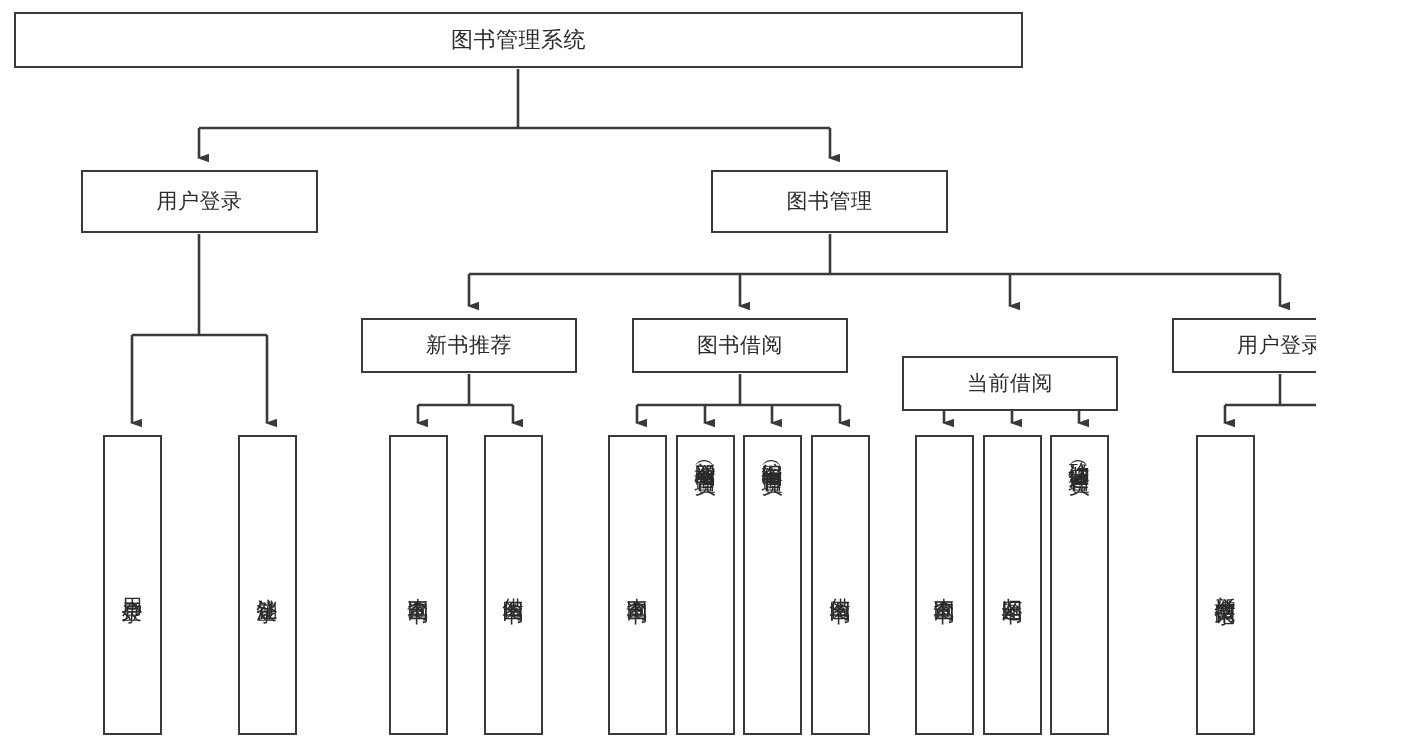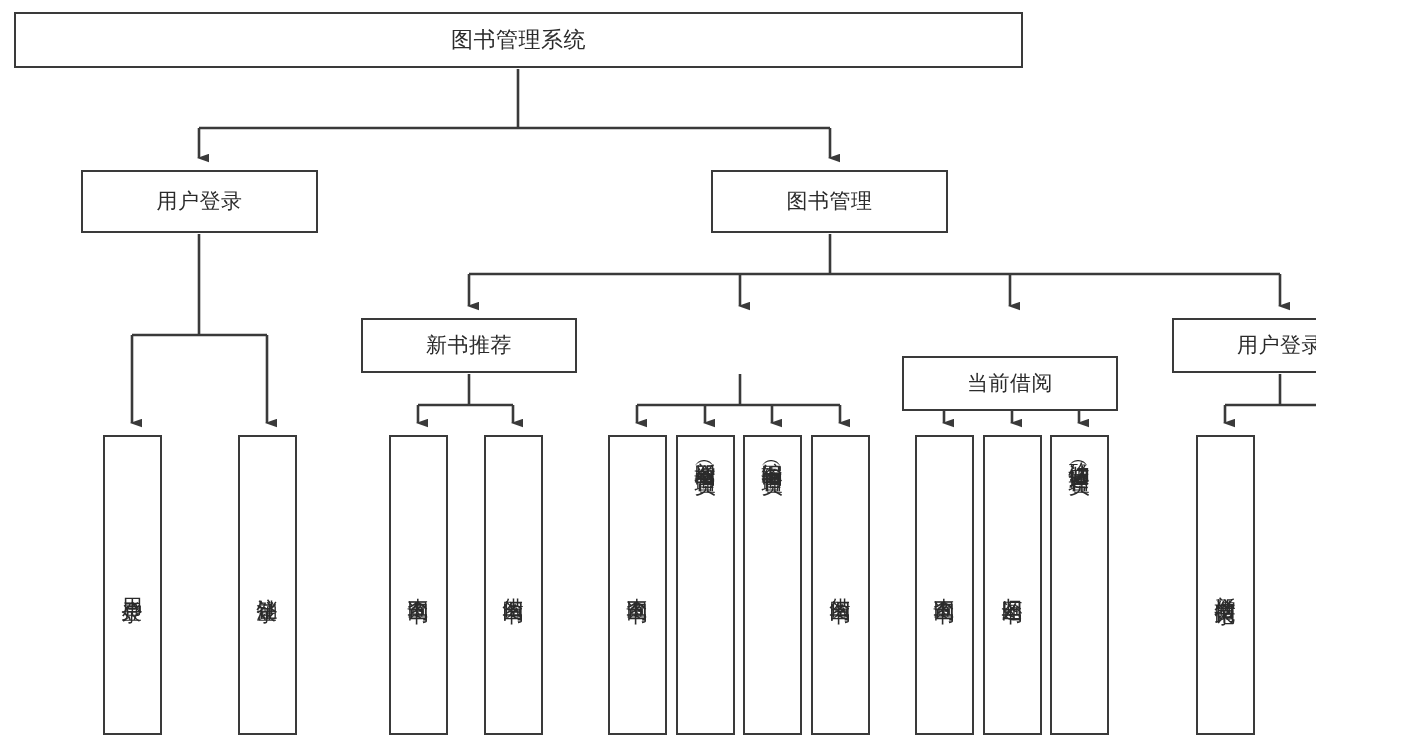--- a/index.html
+++ b/index.html
@@ -144,20 +144,23 @@
   <div class="node h" style="left:81px; top:170px; width:237px; height:63px;">
     <span class="node-label">用户登录</span>
   </div>
   <div class="node h" style="left:711px; top:170px; width:237px; height:63px;">
     <span class="node-label">图书管理</span>
   </div>
 
   <div class="node h" style="left:361px; top:318px; width:216px; height:55px;">
     <span class="node-label">新书推荐</span>
   </div>
+  <div class="node h" style="left:632px; top:318px; width:216px; height:55px;">
+    <span class="node-label">图书借阅</span>
+  </div>
   <div class="node h" style="left:902px; top:318px; width:216px; height:55px;margin-top:38px;">
     <span class="node-label">当前借阅</span>
   </div>
   <div class="node h" style="left:1172px; top:318px; width:216px; height:55px;">
     <span class="node-label">用户登录</span>
   </div>
 
   <div class="node v mid-label" style="left:103px; top:435px; width:59px; height:300px;">
     <span class="node-label">用户登录</span>
   </div>

